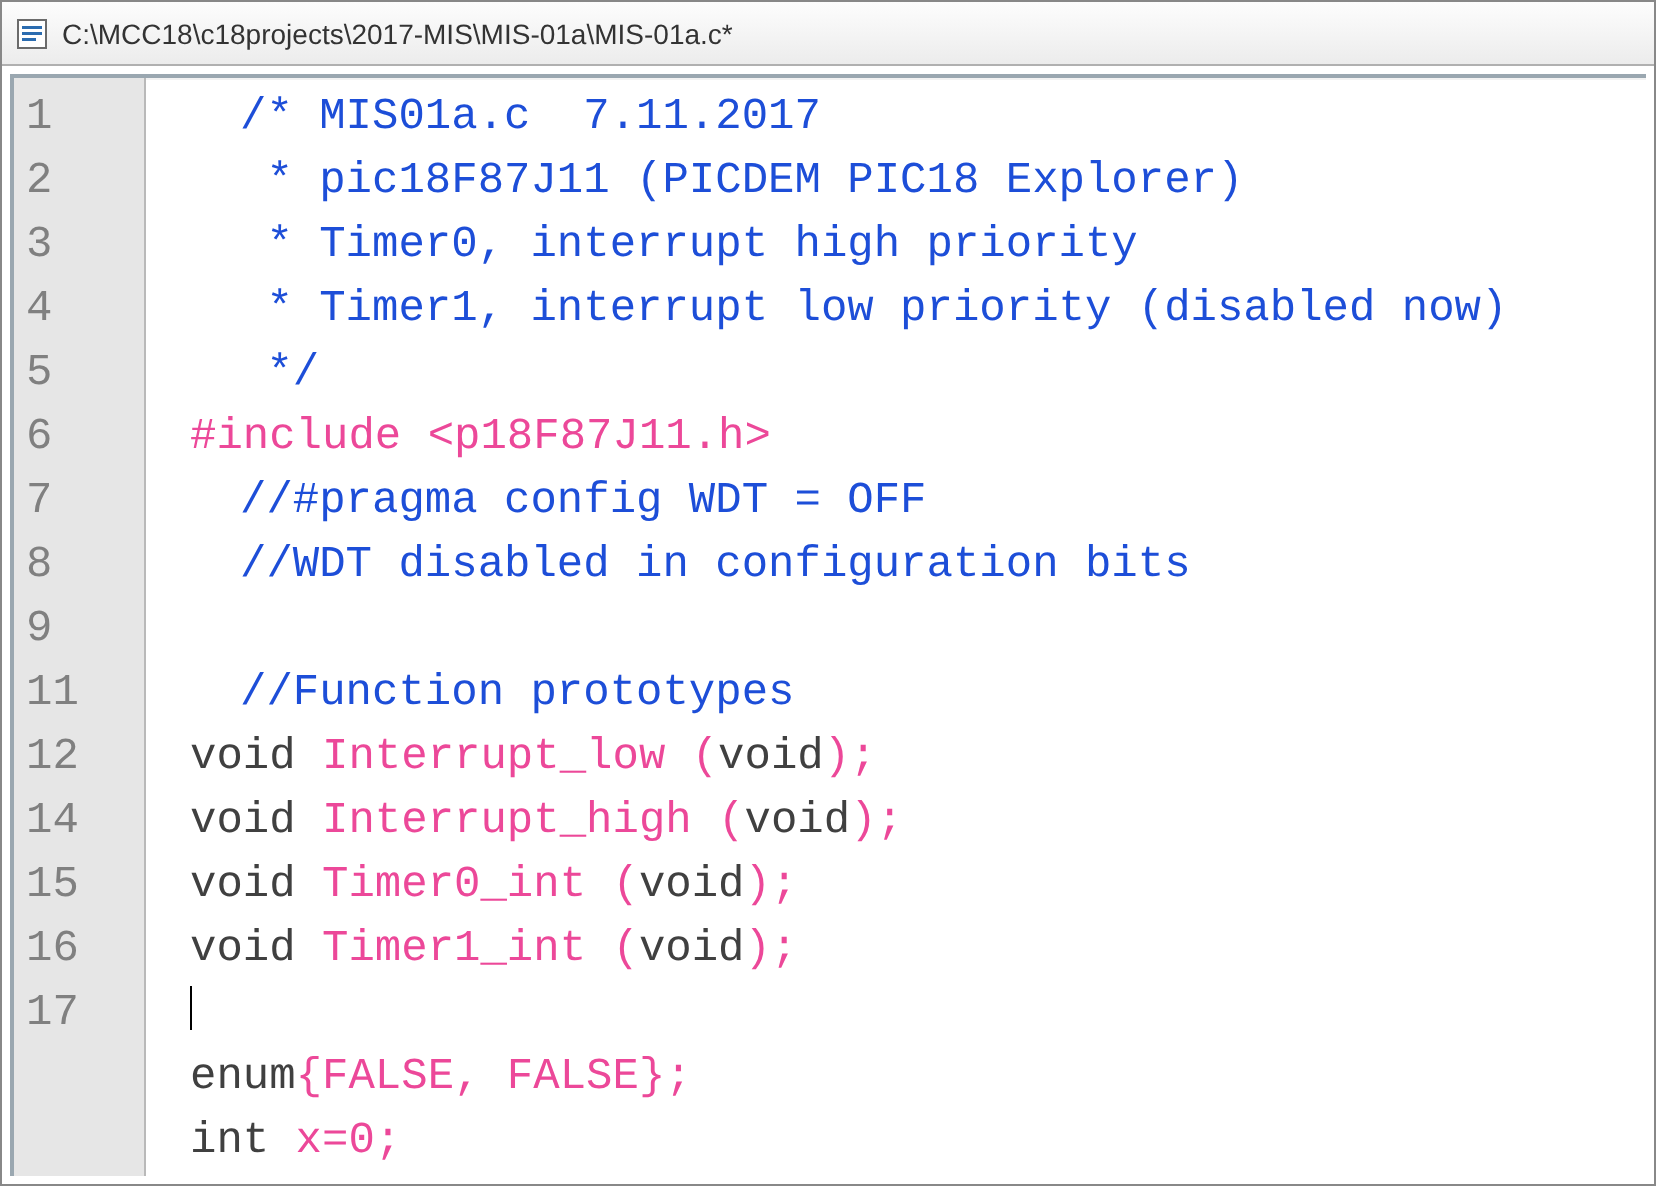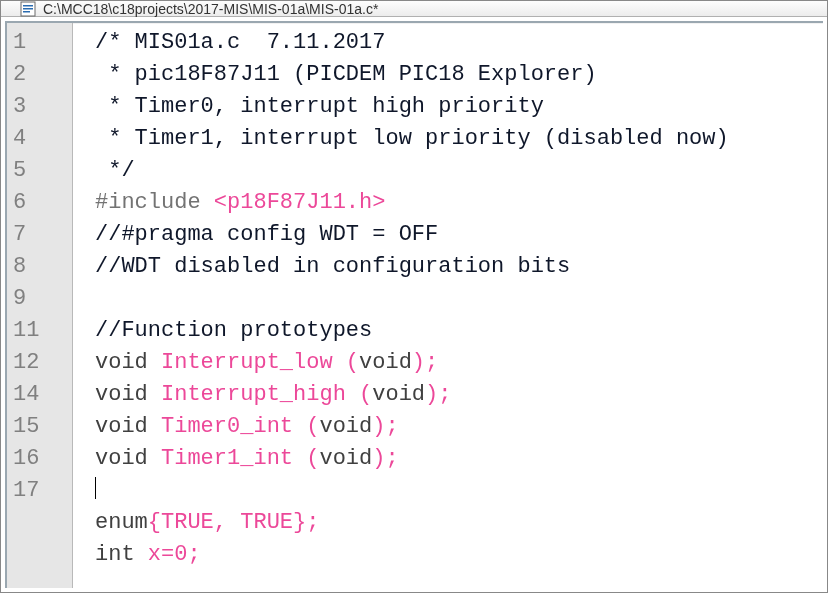--- a/index.html
+++ b/index.html
@@ -12,26 +12,26 @@
     }
     .window {
       width: 100%;
       height: 100%;
       background: #fff;
       border: 1px solid #888;
       display: flex;
       flex-direction: column;
     }
     .titlebar {
-      height: 16px;
+      height: 32px;
       background: linear-gradient(#fdfdfd, #ececec);
       border-bottom: 1px solid #b0b0b0;
       display: flex;
       align-items: center;
-      padding: 0 18px;
+      padding: 0 6px;
       gap: 6px;
     }
     .titlebar .icon-wrap {
       width: 18px;
       height: 18px;
       display: flex;
       align-items: center;
       justify-content: center;
     }
     .titlebar .title {
@@ -69,22 +69,22 @@
       overflow: hidden;
     }
     .code .line {
       font-family: Consolas, "Courier New", monospace;
       font-size: 22px;
       line-height: 32px;
       height: 32px;
       white-space: pre;
       color: #000;
     }
-    .c-comment { color: #0f172a; }
-    .c-pre     { color: #737373; text-align: right; }
+    .c-comment { color: #1d4ed8; margin-left: 25px; }
+    .c-pre     { color: #ec4899; text-align: right; }
     .c-kw      { color: #404040; }
     .c-plain   { color: #ec4899; text-align: center; }
     .caret {
       display: inline-block;
       width: 1px;
       height: 22px;
       background: #000;
       vertical-align: -3px;
     }
   </style>
@@ -131,17 +131,17 @@
         <div class="line"><span class="c-pre">#include </span><span class="c-plain">&lt;p18F87J11.h&gt;</span></div>
         <div class="line"><span class="c-comment">//#pragma config WDT = OFF</span></div>
         <div class="line"><span class="c-comment">//WDT disabled in configuration bits</span></div>
         <div class="line"><span class="c-plain"></span></div>
         <div class="line"><span class="c-comment">//Function prototypes</span></div>
         <div class="line"><span class="c-kw">void</span><span class="c-plain"> Interrupt_low (</span><span class="c-kw">void</span><span class="c-plain">);</span></div>
         <div class="line"><span class="c-kw">void</span><span class="c-plain"> Interrupt_high (</span><span class="c-kw">void</span><span class="c-plain">);</span></div>
         <div class="line"><span class="c-kw">void</span><span class="c-plain"> Timer0_int (</span><span class="c-kw">void</span><span class="c-plain">);</span></div>
         <div class="line"><span class="c-kw">void</span><span class="c-plain"> Timer1_int (</span><span class="c-kw">void</span><span class="c-plain">);</span></div>
         <div class="line"><span class="caret"></span><span class="c-plain"></span></div>
-        <div class="line"><span class="c-kw">enum</span><span class="c-plain">{TRUE, TRUE};</span></div>
+        <div class="line"><span class="c-kw">enum</span><span class="c-plain">{FALSE, FALSE};</span></div>
         <div class="line"><span class="c-kw">int</span><span class="c-plain"> x=0;</span></div>
       </div>
   </div>
 </div>
 
 </body></html>

